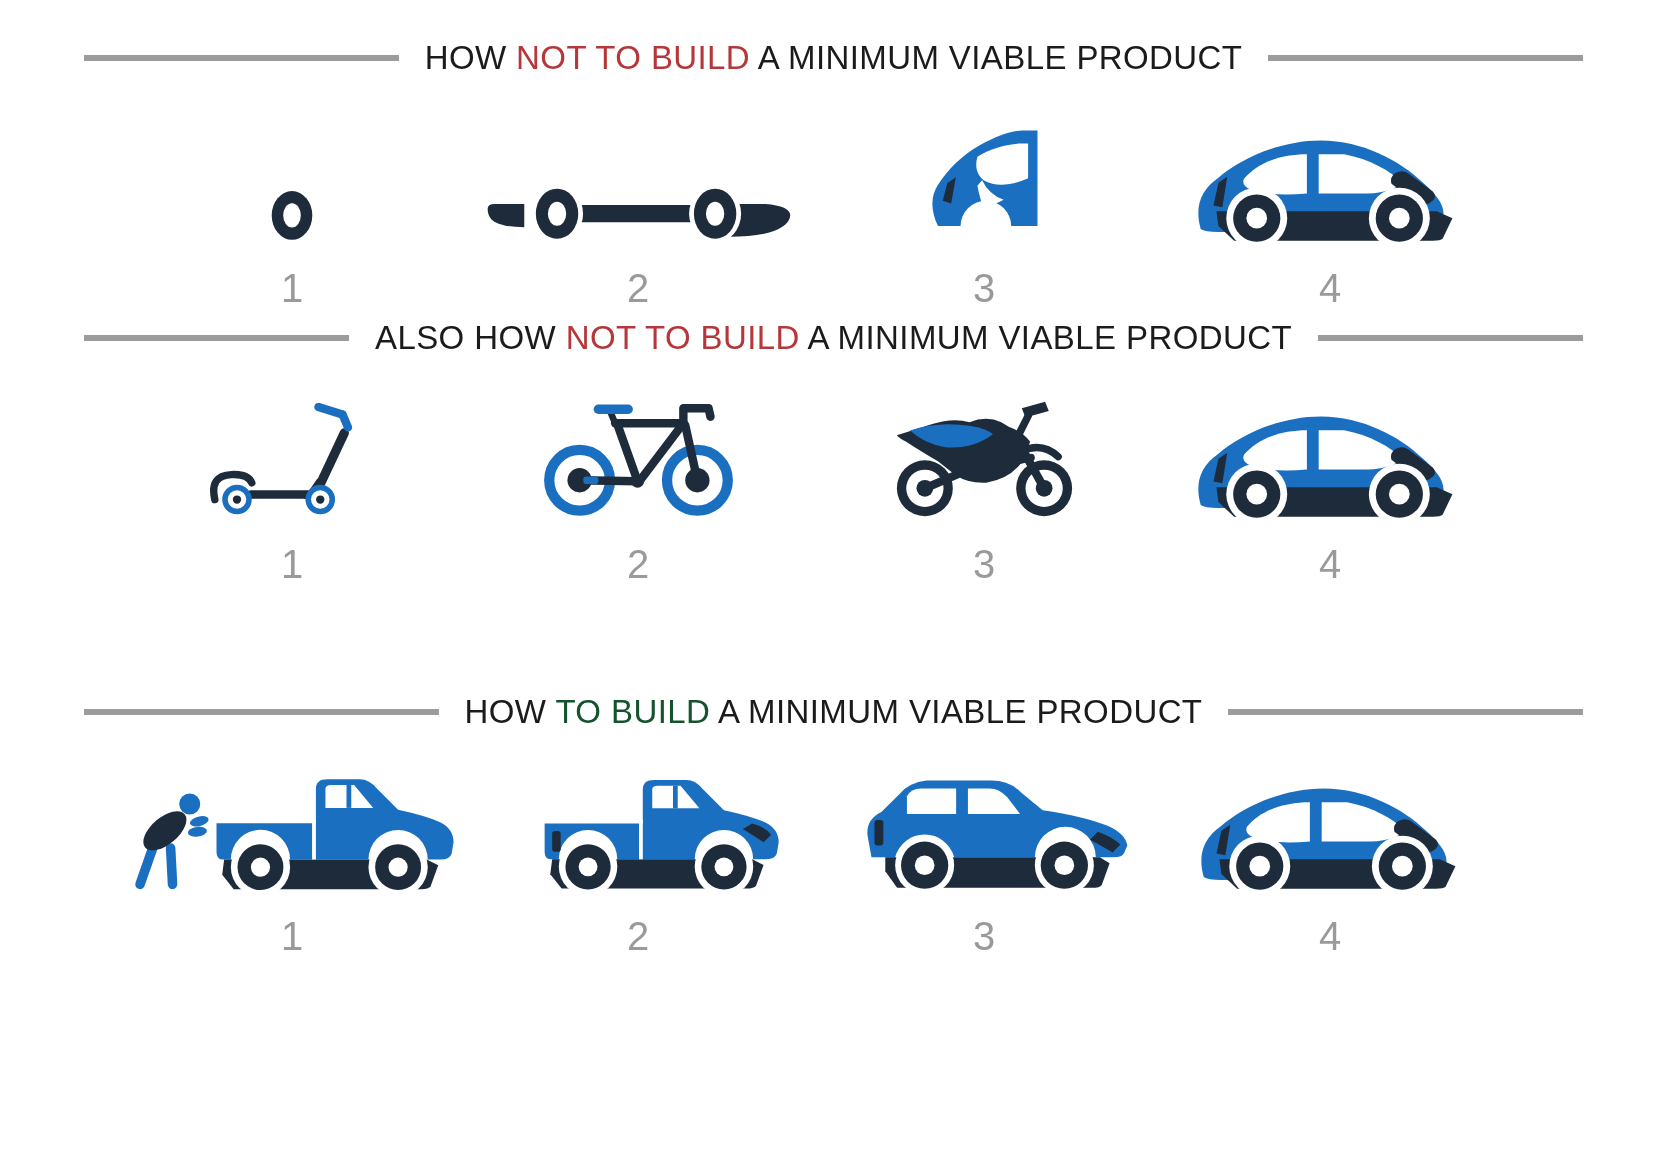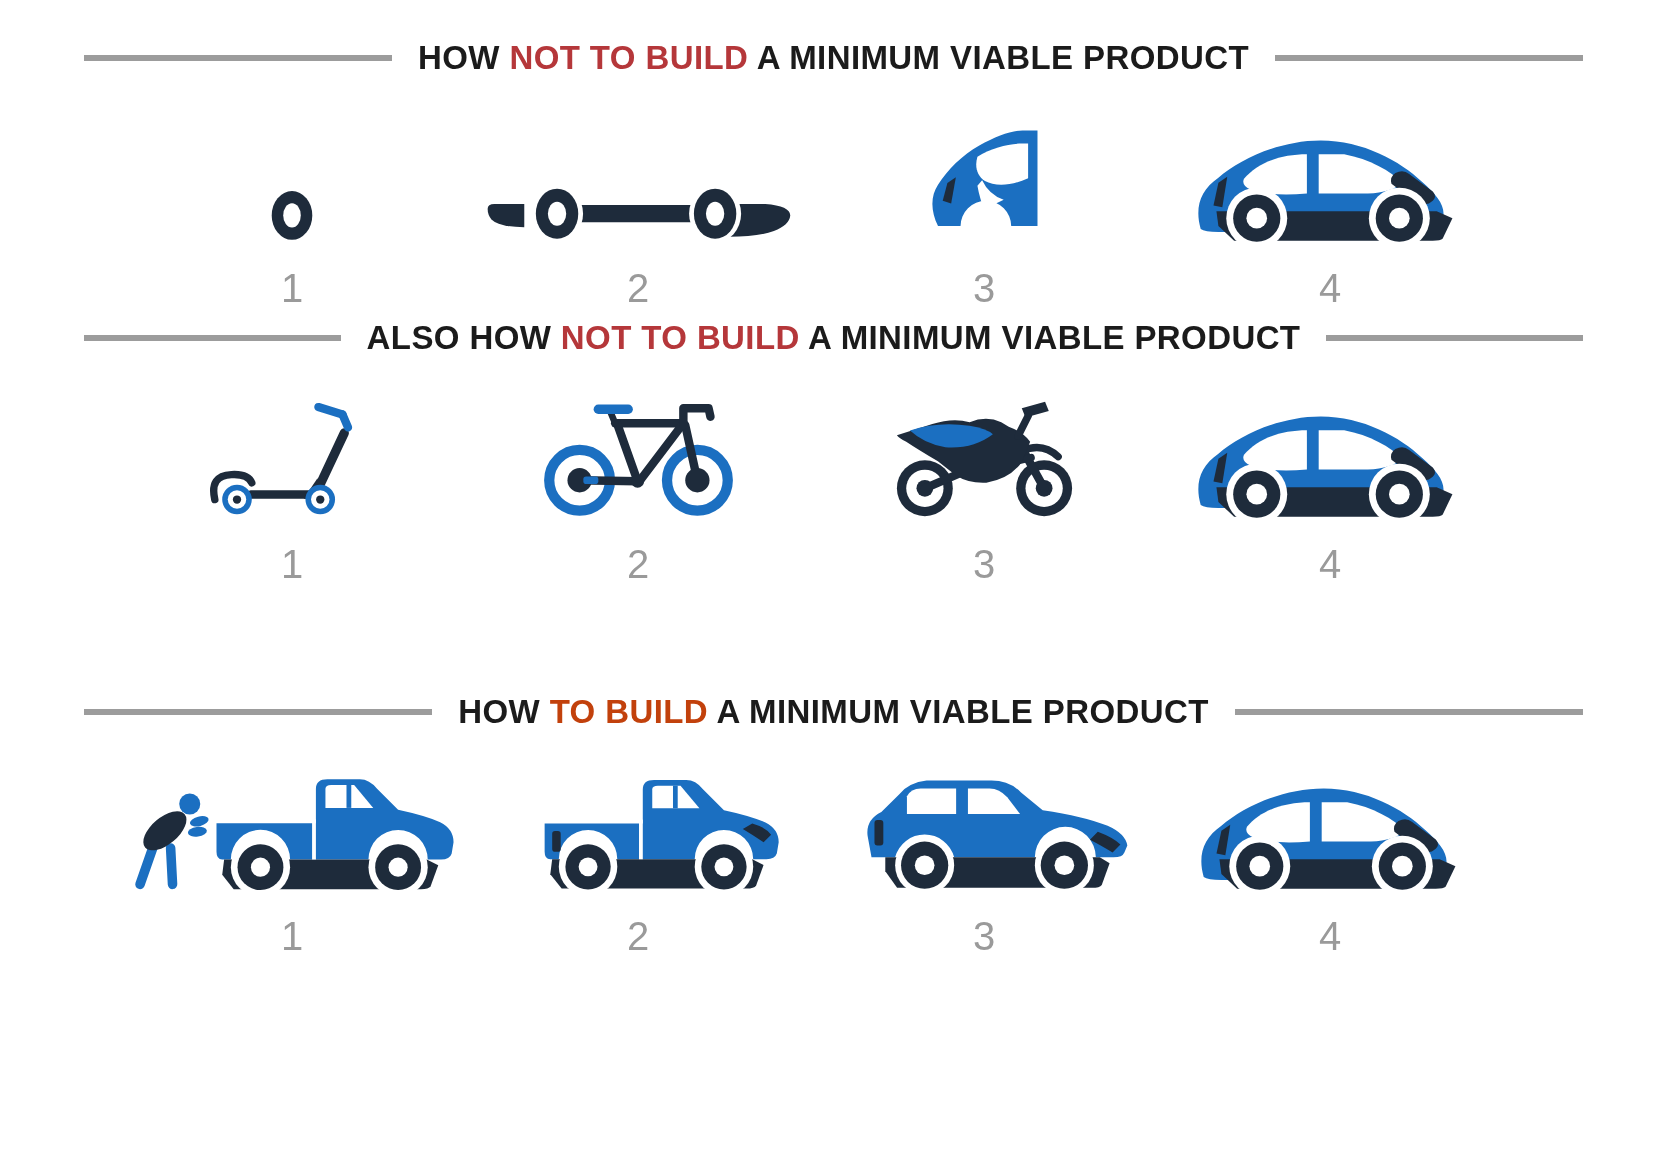--- a/index.html
+++ b/index.html
@@ -2,21 +2,21 @@
 <html style="--blue: #1b6fc1; --dark: #1e2b3b; --red: #b5373a; --green: #3abd3c; --line-gray: #9c9c9c; --number-gray: #9a9a9a; --title-black: #1b1b1b;"><head>
 <meta charset="utf-8">
 <style>
   html,body{margin:0;padding:0;}
   body{
     width:1667px;height:1167px;background:#ffffff;overflow:hidden;
     font-family:"Liberation Sans",sans-serif;
   }
   .header{display:flex;align-items:center;gap:26px;padding:0 84px;}
   .rule{flex:1;height:6px;background:var(--line-gray,#9c9c9c);}
-  .title{margin:0;font-size:33px;font-weight:700;color:var(--title-black,#1b1b1b);
+  .title{margin:0;font-size:33px;font-weight:400;color:var(--title-black,#1b1b1b);
          white-space:nowrap;letter-spacing:.4px;line-height:44px;text-align:right;}
   .icons{display:grid;grid-template-columns:repeat(4,1fr);padding:0 164px 0 119px;
          align-items:end;justify-items:center;}
   .numbers{display:grid;grid-template-columns:repeat(4,1fr);padding:0 164px 0 119px;
          justify-items:center;color:var(--number-gray,#9a9a9a);font-size:40px;font-weight:300;height:50px;}
   .s1 .header{margin-top:36px}
   .s1 .icons{margin-top:8px;height:152px}
   .s2 .header{}
   .s2 .icons{margin-top:6px;height:150px}
   .s3 .header{margin-top:98px}
@@ -165,21 +165,21 @@
       <div>1</div>
       <div>2</div>
       <div>3</div>
       <div>4</div>
     </div>
   </section>
 
   <section class="s3">
     <div class="header">
       <div class="rule"></div>
-      <h2 class="title"><span>HOW </span><span style="color: #c2410c;">TO BUILD</span><span> A MINIMUM VIABLE PRODUCT</span></h2>
+      <h2 class="title"><span>HOW </span><span style="color: #14532d;">TO BUILD</span><span> A MINIMUM VIABLE PRODUCT</span></h2>
       <div class="rule"></div>
     </div>
     <div class="icons">
       <svg class="i-pushed" viewBox="0 0 385 150">
         <g>
           <path class="sb" stroke-width="10" d="M36,88 L22,128"></path>
           <path class="sb" stroke-width="10" d="M54,90 L56,128"></path>
           <ellipse class="fd" cx="48" cy="72" rx="27" ry="14" transform="rotate(-40 48 72)"></ellipse>
           <circle class="fb" cx="74" cy="44" r="11"></circle>
           <ellipse class="fb" cx="84" cy="62" rx="10" ry="5" transform="rotate(-15 84 62)"></ellipse>

